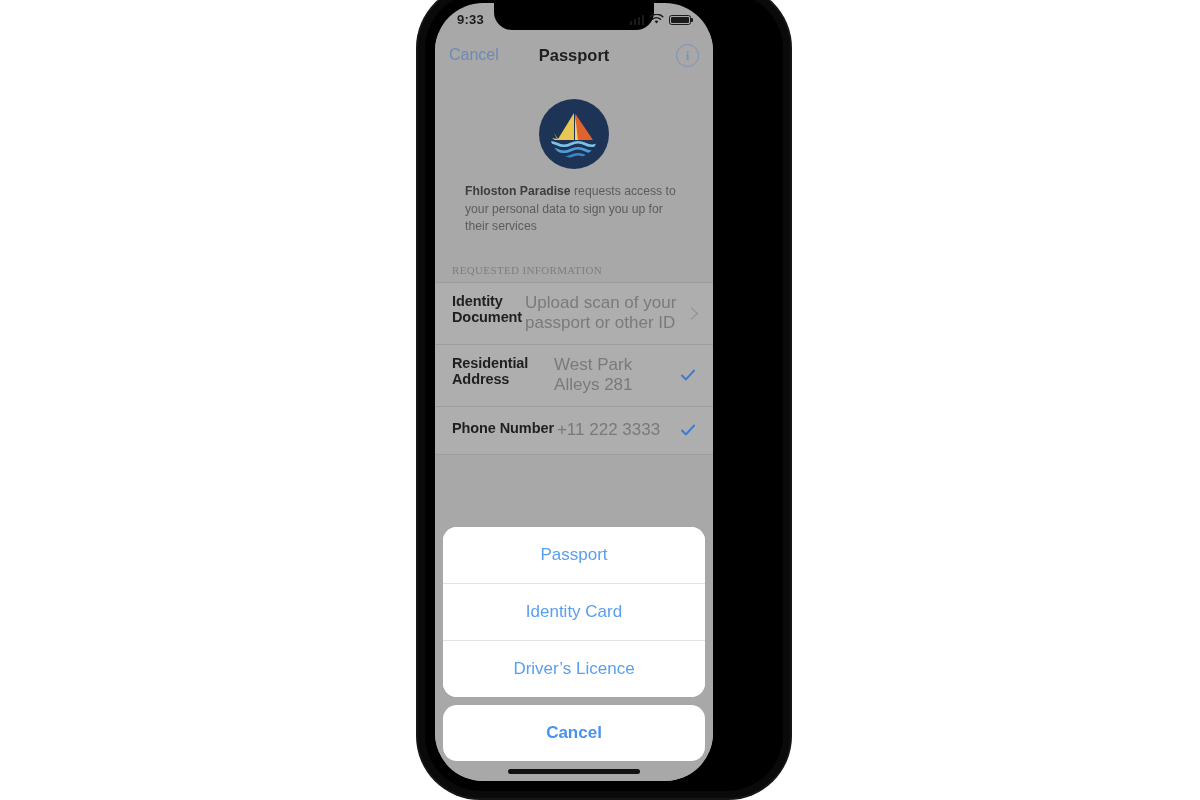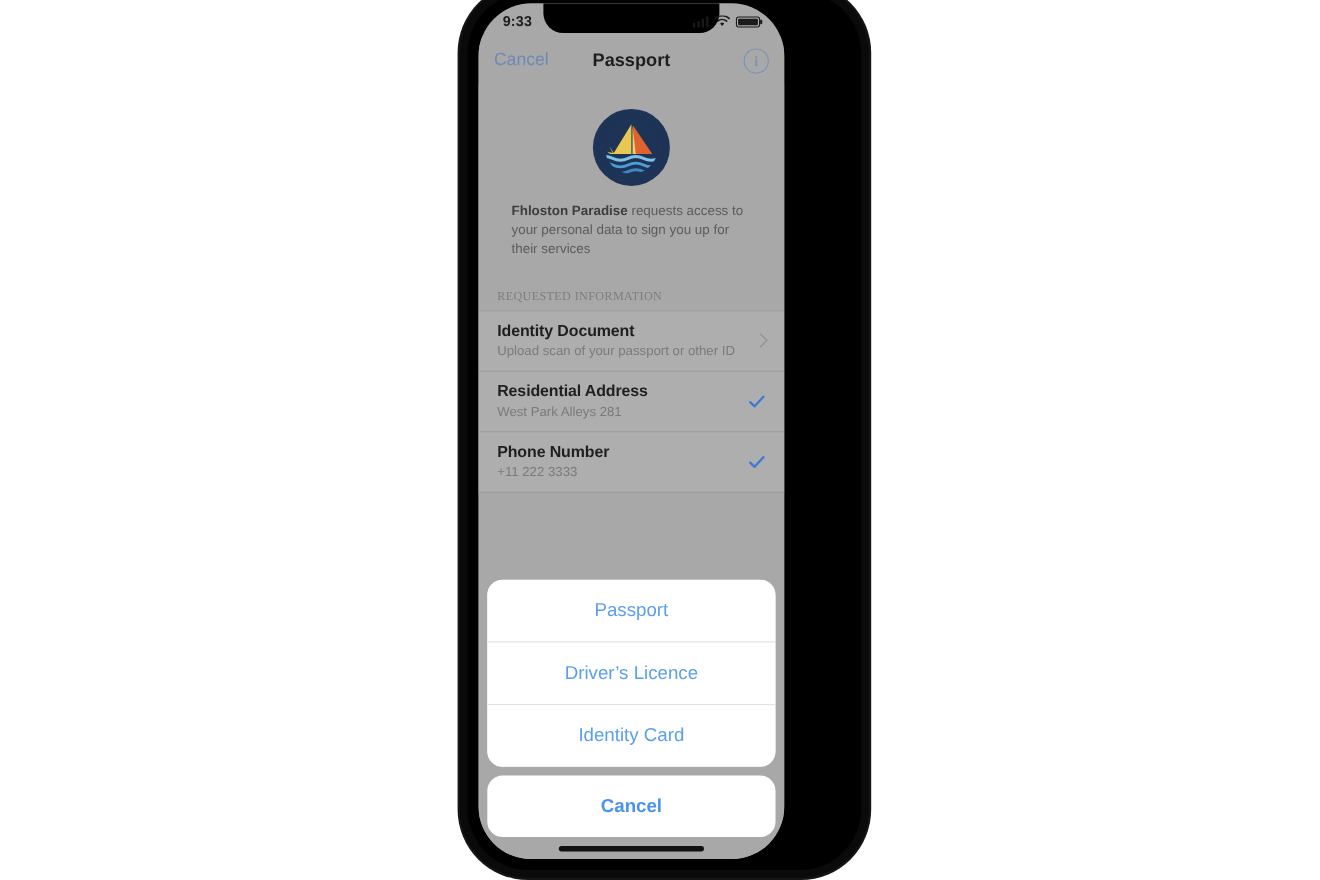--- a/index.html
+++ b/index.html
@@ -203,29 +203,29 @@
   .row {
     display: flex;
     align-items: center;
     justify-content: space-between;
     padding: 10px 17px 11px 17px;
     border-bottom: 0.5px solid #9d9d9d;
     min-height: 48px;
     box-sizing: border-box;
     cursor: pointer;
   }
-  .row-text { display: flex; flex-direction: column; gap: 3px; min-width: 0; }
+  .row-text { display: flex; flex-direction: row; gap: 3px; min-width: 0; }
   .row-title {
     font-size: 14.5px;
     font-weight: bold;
     color: #1f1f1f;
     letter-spacing: -0.1px;
   }
   .row-sub {
-    font-size: 12px;
+    font-size: 17px;
     color: #7a7a7a;
   }
   .row-accessory { flex: none; margin-left: 10px; display: flex; align-items: center; }
 
   .chevron {
     width: 8px; height: 8px;
     border-right: 1.8px solid #8d8d8d;
     border-top: 1.8px solid #8d8d8d;
     transform: rotate(45deg);
   }
@@ -389,22 +389,22 @@
           </div>
         </div>
 
 
       </div>
     </div>
 
     <div class="sheet-wrap">
       <div class="sheet-group">
         <div class="sheet-btn">Passport</div>
+        <div class="sheet-btn">Identity Card</div>
         <div class="sheet-btn">Driver’s Licence</div>
-        <div class="sheet-btn">Identity Card</div>
       </div>
       <div class="sheet-cancel">Cancel</div>
     </div>
 
     <div class="home-indicator"></div>
 
   </div>
 </div>
 
 </body></html>

